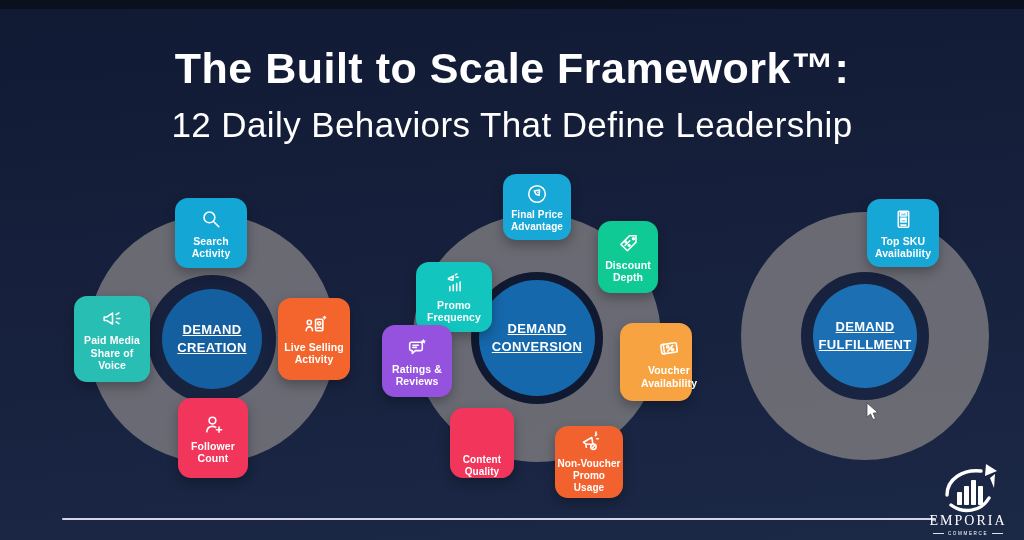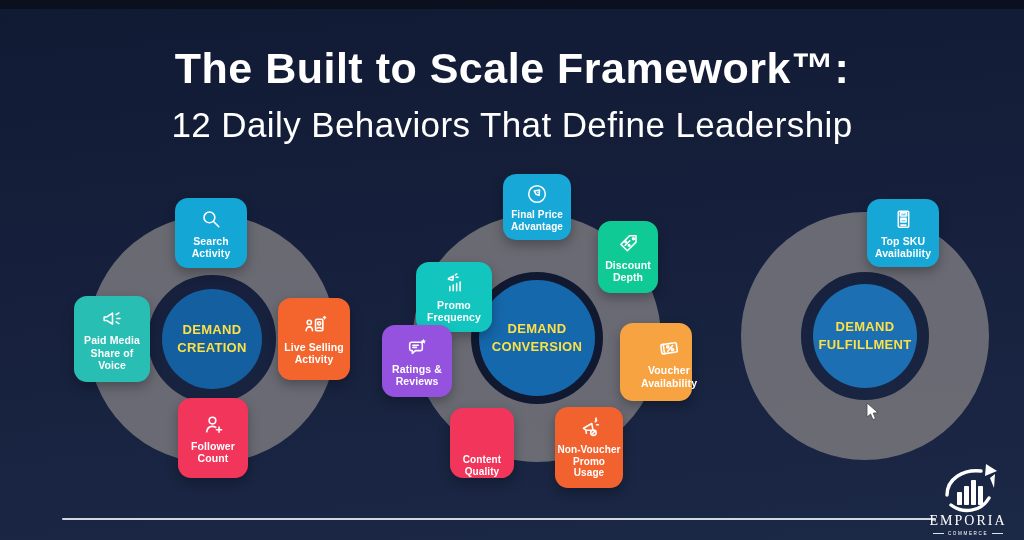--- a/index.html
+++ b/index.html
@@ -31,23 +31,23 @@
     border:60px solid rgba(113,113,119,.92);
   }
   .ring.r1{ left:88px;  top:215px; }
   .ring.r2{ left:413px; top:214px; }
   .ring.r3{ left:741px; top:212px; }
   .inner-dark{
     position:absolute; left:471px; top:272px; width:132px; height:132px;
     border-radius:50%; background:#101930;
   }
   .hub{
-    position:absolute; border-radius:50%; color:#fde047; font-weight:bold;
+    position:absolute; border-radius:50%; color:#ffffff; font-weight:bold;
     display:flex; align-items:center; justify-content:center; text-align:center;
-    white-space:pre-line; letter-spacing:.3px; line-height:1.35;
+    white-space:pre-line; letter-spacing:.3px; line-height:1.35;text-decoration:underline;
   }
   .hub.h1{ left:162px; top:289px; width:100px; height:100px; background:#135f9f; font-size:13px; }
   .hub.h2{ left:479px; top:280px; width:116px; height:116px; background:#1568ac; font-size:13px; }
   .hub.h3{ left:813px; top:284px; width:104px; height:104px; background:#1b6fb2; font-size:13px; }
 
   .tile{
     position:absolute; border-radius:13px; color:#fff;
     display:flex; flex-direction:column; align-items:center; justify-content:center;
     text-align:center; font-weight:bold; padding:4px 2px; gap:3px;
     box-shadow:0 5px 12px rgba(0,0,0,.28);
@@ -59,21 +59,21 @@
   .t-search   { left:175px; top:198px; width:72px; height:70px; background:#14a6d5; }
   .t-paid     { left:74px;  top:296px; width:76px; height:86px; background:#28beb4; }
   .t-live     { left:278px; top:298px; width:72px; height:82px; background:#f4652d; }
   .t-follower { left:178px; top:398px; width:70px; height:80px; background:#f2355b; }
   .t-final    { left:503px; top:174px; width:68px; height:66px; background:#18a8d8; font-size:10px; }
   .t-promo    { left:416px; top:222px; width:76px; height:70px; background:#12c6bf;margin-top:40px; }
   .t-discount { left:598px; top:221px; width:60px; height:72px; background:#10ca96; }
   .t-ratings  { left:382px; top:325px; width:70px; height:72px; background:#9552de; }
   .t-voucher  { left:620px; top:323px; width:72px; height:78px; background:#f8a342;padding-left:28px; }
   .t-content  { left:450px; top:408px; width:64px; height:70px; background:#f2355b;gap:45px; }
-  .t-nonv     { left:555px; top:407px; width:68px; height:81px; background:#f2622e; }
+  .t-nonv     { left:555px; top:426px; width:68px; height:72px; background:#f2622e; }
   .t-sku      { left:829px; top:199px; width:72px; height:68px; background:#16a7d6;margin-left:38px; }
   .t-final .label, .t-nonv .label, .t-content .label { font-size:10px; }
 
   .bottom-line{
     position:absolute; left:62px; top:518px; width:874px; height:2px;
     background:#e2e6ee; border-radius:1px; opacity:.92;
   }
 
   .cursor{ position:absolute; left:866px; top:402px; }
 

